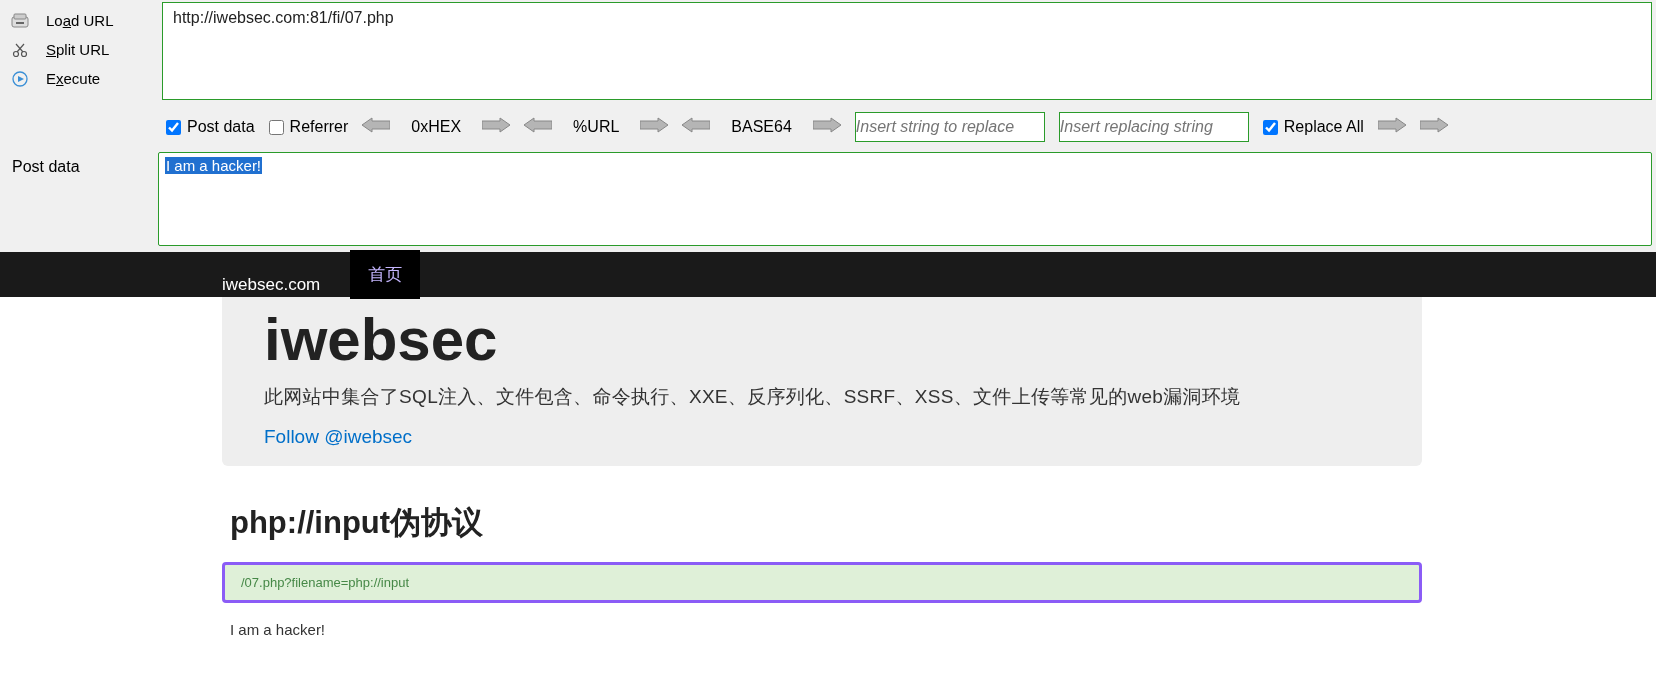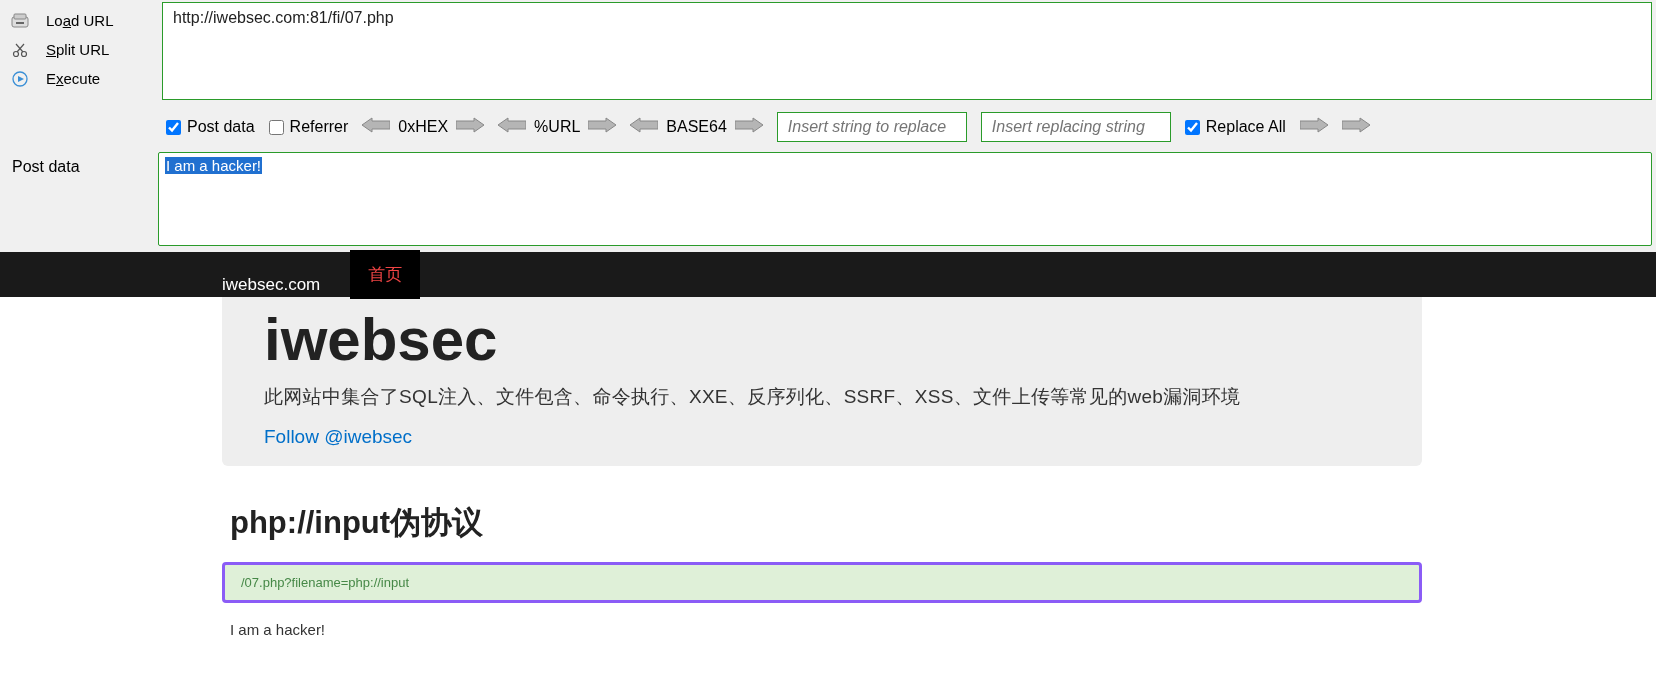--- a/index.html
+++ b/index.html
@@ -10,34 +10,34 @@
     .sidebar-item { display: flex; align-items: center; gap: 16px; padding: 6px 0; font-size: 15px; cursor: pointer; }
     .sidebar-item span.underline-char { text-decoration: underline; }
     .icon-slot { width: 20px; display: inline-flex; justify-content: center; }
     
     .url-area { flex: 1; padding: 2px 4px; }
     .url-box { border: 1px solid #2a9b2a; border-radius: 0; min-height: 98px; background: #fff; padding: 6px 10px; font-size: 16px; color: #222; }
     
     .toolbar { display: flex; align-items: center; gap: 14px; padding: 8px 4px 8px 4px; font-size: 16px; }
     .chk { display: inline-flex; align-items: center; gap: 6px; }
     .chk input { width: 15px; height: 15px; }
-    .arrow-group { display: inline-flex; align-items: center; gap: 0; }
+    .arrow-group { display: inline-flex; align-items: center; gap: 13px; }
     .arrow-left, .arrow-right { display: inline-block; }
     .arrow-left svg, .arrow-right svg { width: 28px; height: 18px; }
     .enc-label { padding: 0 8px; font-size: 16px; }
-    .replace-input { border: 1px solid #2a9b2a; padding: 4px 10px; font-style: italic; color: #888; font-size: 16px; width: 190px; height: 30px; background: #fff; }
+    .replace-input { border: 1px solid #2a9b2a; padding: 4px 0; font-style: italic; color: #888; font-size: 16px; width: 190px; height: 30px; background: #fff; }
     
     .post-row { display: flex; }
     .post-label { width: 158px; padding: 6px 12px; font-size: 16px; }
     .post-box { flex: 1; border: 1px solid #2a9b2a; border-radius: 2px; min-height: 94px; background: #fff; padding: 4px 6px; margin-right: 4px; }
     .highlight-sel { background: #2070d0; color: #fff; font-size: 15px; padding: 0 1px; display: inline; }
     
     .navbar { background: #1a1a1a; height: 45px; display: flex; align-items: center; padding-left: 222px; color: #bbb; font-size: 17px; }
     .nav-brand { color: #fff; margin-right: 30px; margin-top: 20px; }
-    .nav-link-active { background: #000; color: #ef4444; padding: 13px 18px; }
+    .nav-link-active { background: #000; color: #c4b5fd; padding: 13px 18px; }
     
     .container { width: 1200px; margin-left: 222px; }
     .hero { background: #eee; padding: 8px 30px 18px 42px; border-radius: 0 0 6px 6px; }
     .hero h1 { font-size: 60px; font-weight: bold; color: #222; margin-bottom: 10px; font-family: "Helvetica Neue", Arial, sans-serif; }
     .hero-desc { font-size: 19px; color: #333; margin-bottom: 16px; letter-spacing: 0.3px; }
     .follow-link { color: #006fc9; font-size: 19px; text-decoration: none; }
     
     .section-title { font-size: 31px; font-weight: bold; margin: 36px 0 18px 8px; color: #222; }
     .alert-success { background: #dff0d8; border: 3px solid #8b5cf6; color: #468847; padding: 10px 16px; border-radius: 4px; font-size: 13px; margin: 0 0 18px 0; }
     .output-text { font-size: 15px; color: #333; margin-left: 8px; }

